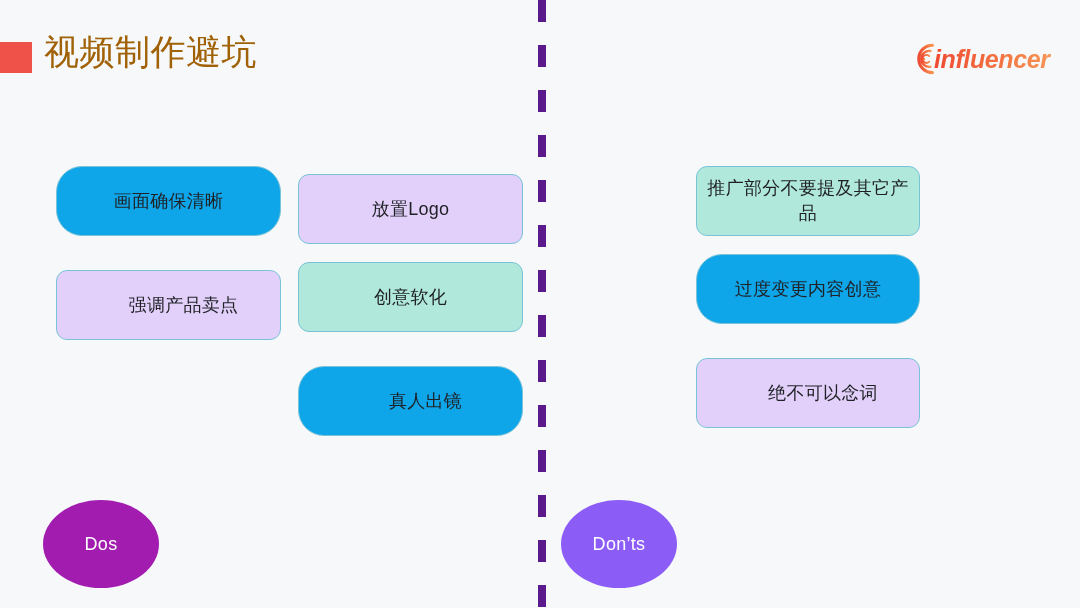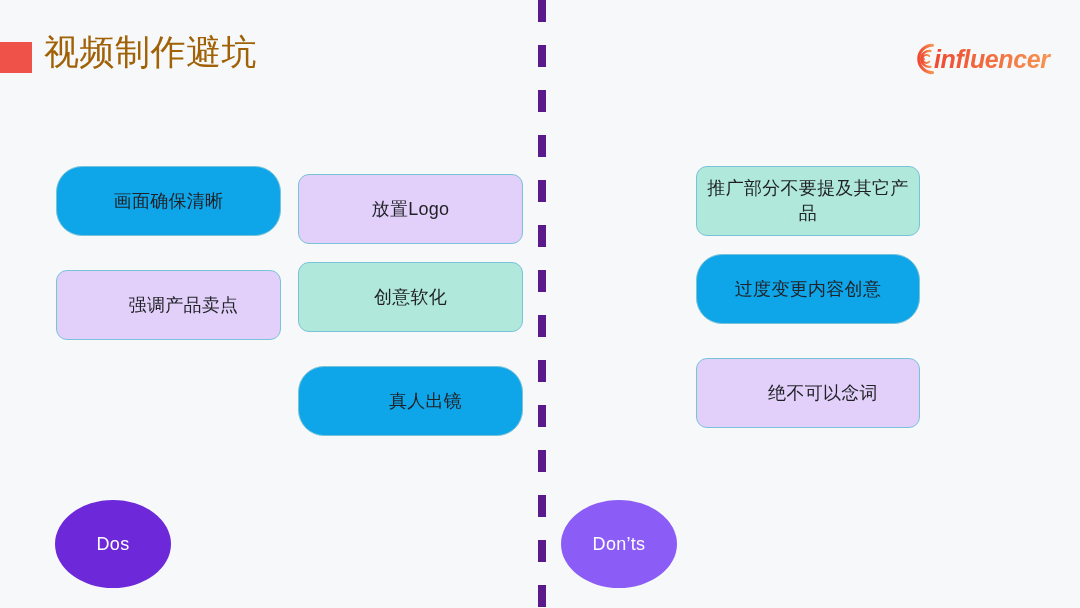--- a/index.html
+++ b/index.html
@@ -114,21 +114,21 @@
     height: 88px;
     border-radius: 50%;
     display: flex;
     align-items: center;
     justify-content: center;
     color: #ffffff;
     font-size: 18px;
     letter-spacing: 0.3px;
   }
 
-  .pill-dos   { left: 55px;  top: 500px; background: #6d28d9; }
+  .pill-dos   { left: 43px;  top: 500px; background: #a21caf; }
   .pill-donts { left: 561px; top: 500px; background: #8b5cf6; }
 </style>
 </head>
 <body>
 
 <div class="slide">
 
   <div class="title-marker"></div>
   <div class="page-title">视频制作避坑</div>
 

